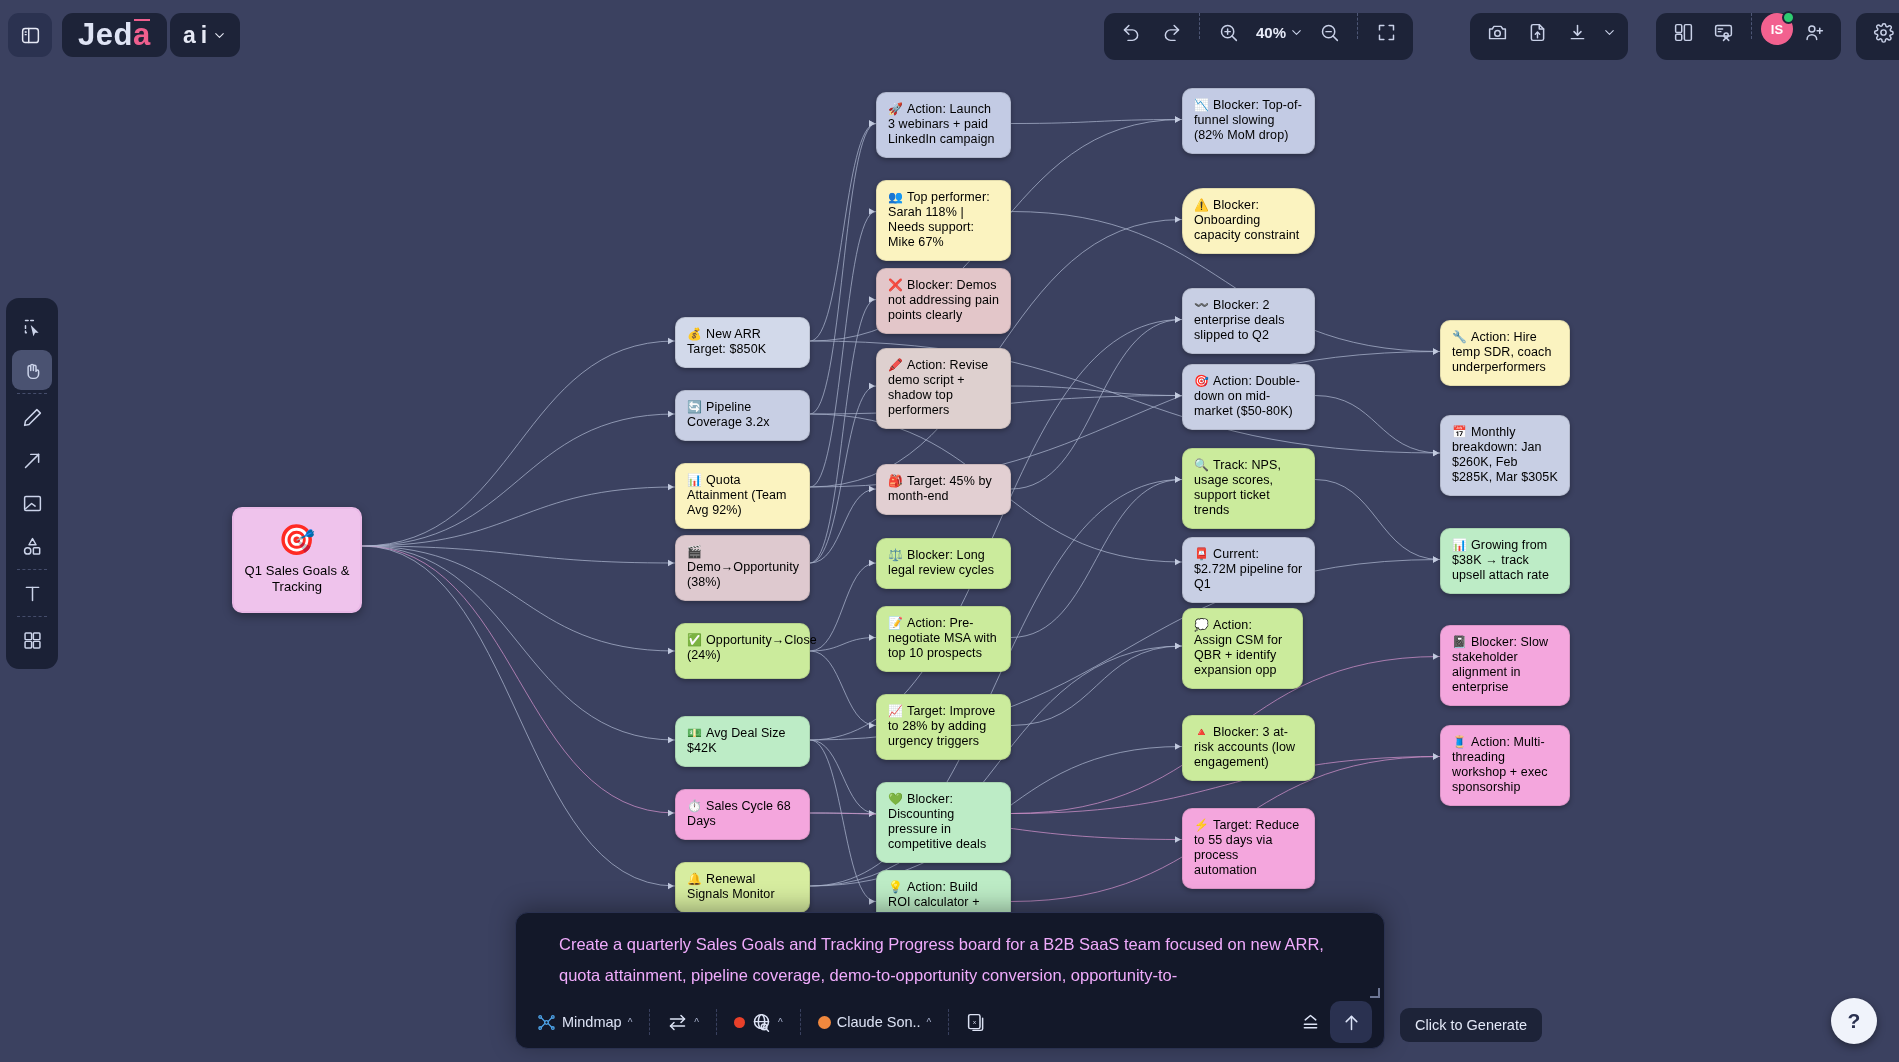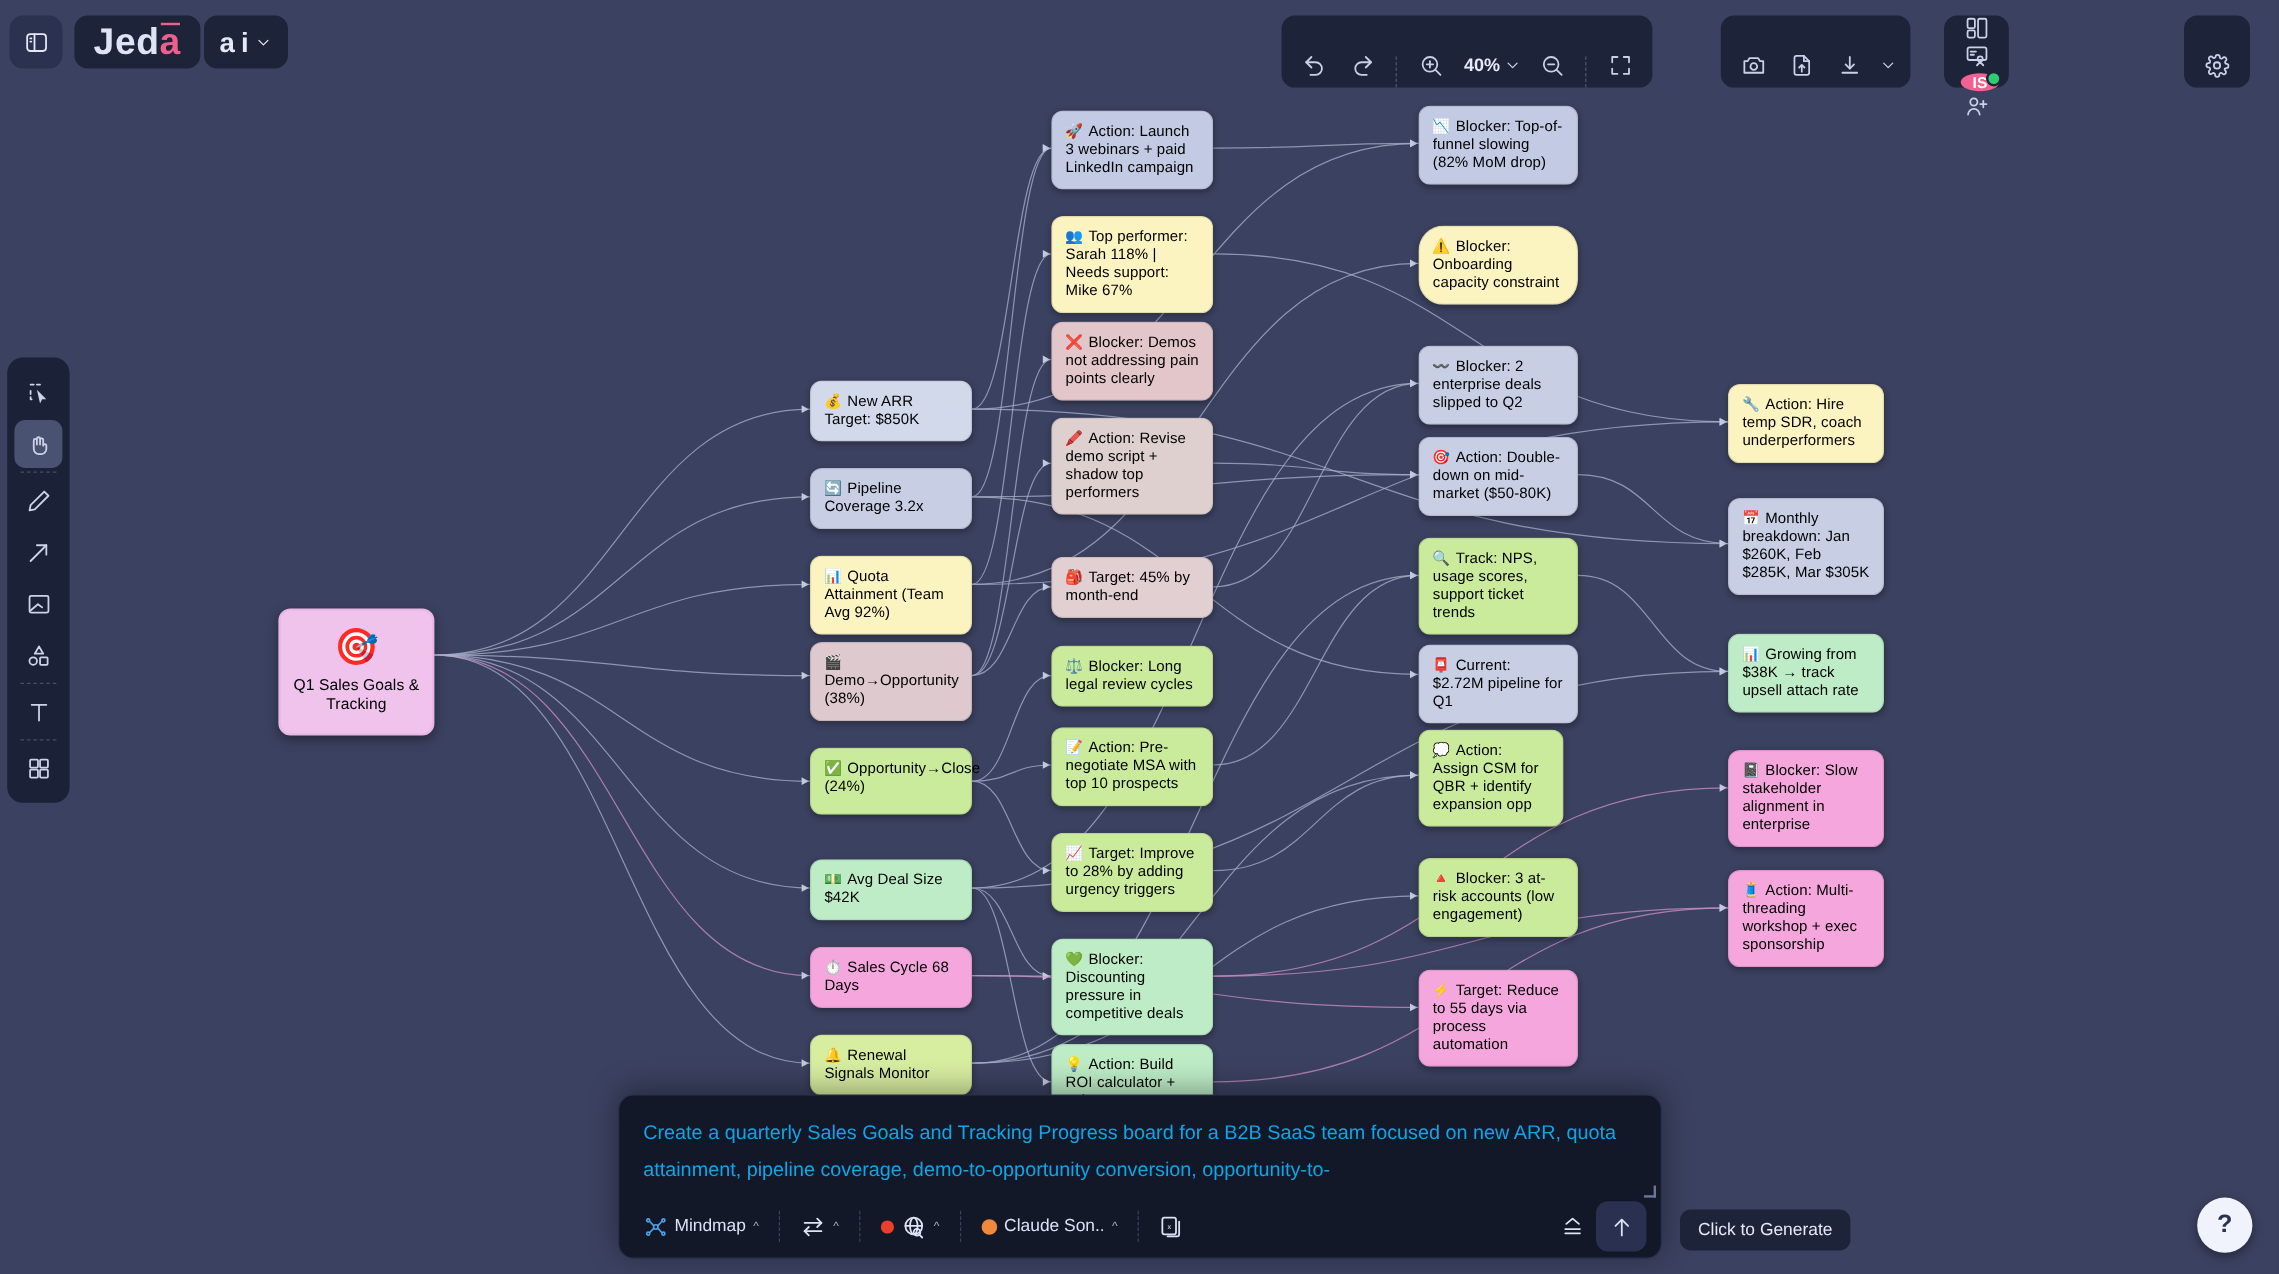--- a/index.html
+++ b/index.html
@@ -33,23 +33,23 @@
     padding:14px 10px 16px;
     line-height:16px;
     border:2px solid #e9b8e6;
     box-shadow:0 3px 10px rgba(0,0,0,.35);
   }
   .node.center .bigemo{ display:block; font-size:30px; line-height:34px; margin-bottom:6px; }
 
   
   .topbar{ position:absolute; top:0; left:0; right:0; height:70px; z-index:30; }
   .pill{
-    position:absolute; top:13px; height:60px;
+    position:absolute; top:13px; height:47px;
     background:#1d2338; border-radius:11px;
-    display:flex; align-items:flex-end; gap:2px; padding:0 8px;
+    display:flex; align-items:flex-start; gap:2px; padding:0 8px;margin-left:36px;
   }
   .sqbtn{
     width:38px; height:38px; border-radius:9px;
     display:flex; align-items:center; justify-content:center;
     cursor:pointer; color:#c9d1e8;
   }
   .sep{ width:1px; height:26px; margin:0 7px; border-left:1px dashed #4d5675; }
 
   .logo-btn{
     position:absolute; left:8px; top:13px; width:44px; height:44px;
@@ -98,21 +98,21 @@
   .tool.active{ background:#4a5271; }
   .raildiv{ width:30px;margin:3px auto; border-top:1px dashed #454d6b; }
 
   
   .prompt{
     position:absolute; left:515px; top:912px; width:870px; height:137px;
     background:#131829; border:1px solid #2a3150; border-radius:13px; z-index:25;
     box-shadow:0 -4px 24px rgba(0,0,0,.35);
   }
   .prompt-text{
-    padding:16px 20px 0 20px; font-size:16.5px; line-height:31px; color:#0ea5e9;
+    padding:16px 20px 0 20px; font-size:16.5px; line-height:31px; color:#f0abfc;margin-left:23px;
   }
   .resize-grip{
     position:absolute; right:4px; top:75px; width:10px;height:10px;
     border-right:2px solid #6d7694; border-bottom:2px solid #6d7694;
   }
   .promptbar{
     position:absolute; left:0; right:0; bottom:0; height:52px;
     display:flex; align-items:center; padding:0 12px; gap:0;
   }
   .pbtn{
@@ -362,21 +362,21 @@
           <line x1="5" y1="19" x2="19" y2="19"></line>
         </svg>
     </div>
     <div class="sqbtn" style="width:22px">
       <svg class="ic" style="width:15px;height:15px" viewBox="0 0 24 24">
           <polyline points="6 9 12 15 18 9"></polyline>
         </svg>
     </div>
   </div>
 
-  <div class="pill" style="left:1620px;flex-direction:column;">
+  <div class="pill" style="left:1620px;">
     <div class="sqbtn">
       <svg class="ic" viewBox="0 0 24 24">
           <rect x="3" y="3" width="7" height="9" rx="1.5"></rect>
           <rect x="3" y="14" width="7" height="7" rx="1.5"></rect>
           <rect x="13" y="3" width="8" height="18" rx="1.5"></rect>
         </svg>
     </div>
     <div class="sqbtn">
       <svg class="ic" viewBox="0 0 24 24">
           <rect x="3" y="4" width="18" height="12" rx="2"></rect>

